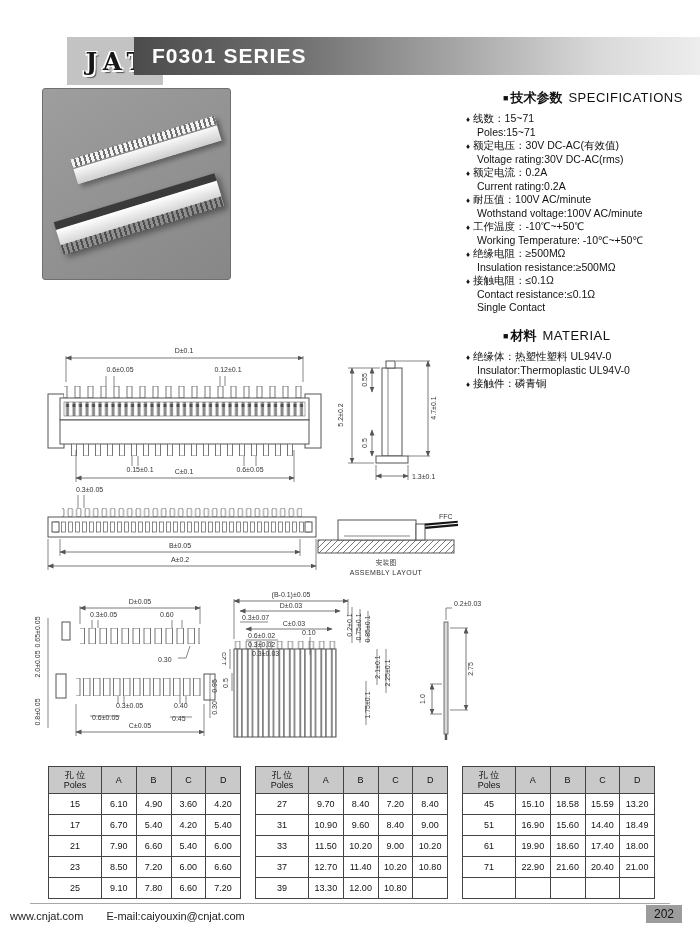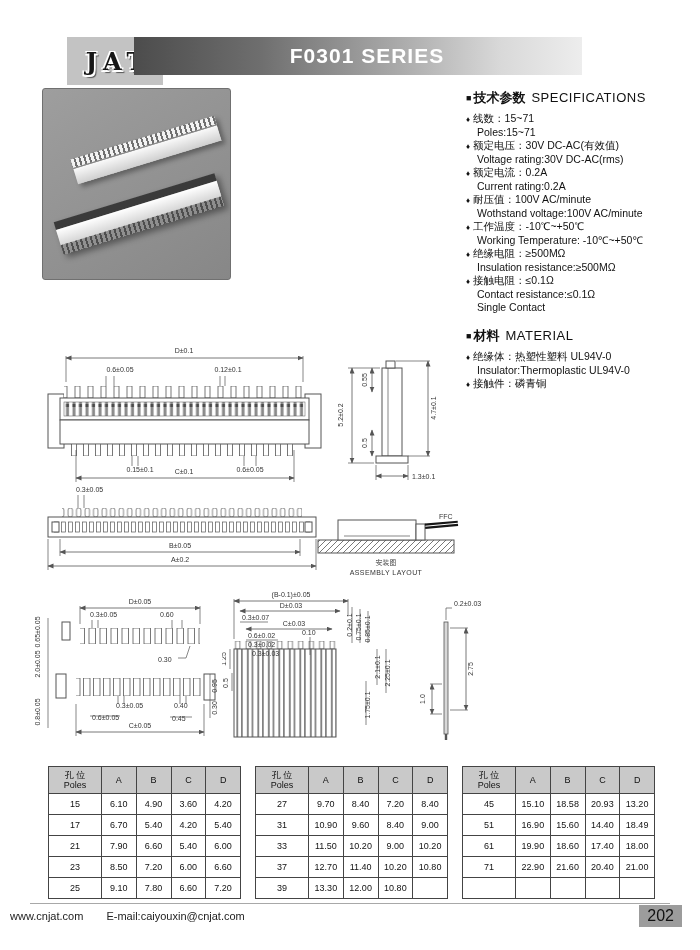--- a/index.html
+++ b/index.html
@@ -5,41 +5,41 @@
   html,body{margin:0;padding:0;background:#e8e8e8;}
   #page{position:relative;width:700px;height:950px;background:#fff;margin:0 auto;
         font-family:"Liberation Sans",sans-serif;overflow:hidden;color:#111;}
 
   
   .logo-box{position:absolute;left:35px;top:37px;width:96px;height:48px;background:#c3c3c3;
             display:flex;align-items:center;justify-content:center;margin-left:32px;}
   .logo-text{font-family:"DejaVu Serif",serif;font-weight:bold;font-size:24px;letter-spacing:6px;
              color:#161616;padding-left:6px;
              text-shadow:-1.5px -1.5px 0 #fff,1.5px -1.5px 0 #fff,-1.5px 1.5px 0 #fff,1.5px 1.5px 0 #fff,2.5px 2.5px 1px #555;}
-  .title-bar{position:absolute;left:134px;top:37px;width:448px;height:38px;
+  .title-bar{position:absolute;left:134px;top:37px;width:566px;height:38px;
              background:linear-gradient(90deg,#4c4c4c 0%,#6e6e6e 28%,#a8a8a8 58%,#d9d9d9 82%,#ededed 100%);
-             display:flex;align-items:center;justify-content:center;}
+             display:flex;align-items:center;}
   .series-title{color:#fff;font-size:21px;font-weight:bold;letter-spacing:1px;padding-left:18px;}
   .subtitle{position:absolute;right:10px;top:50%;transform:translateY(-50%);font-size:12.5px;color:#111;white-space:pre;}
 
   
   .photo{position:absolute;left:42px;top:88px;width:187px;height:190px;border:1px solid #707070;border-radius:3px;
          background:linear-gradient(145deg,#9e9e9e,#878787);overflow:hidden;}
   .conn{position:absolute;transform:rotate(-17deg);}
   .conn1{top:48px;left:28px;width:150px;box-shadow:3px 4px 5px rgba(0,0,0,.35);}
   .conn1 .teeth{height:9px;background:repeating-linear-gradient(90deg,#f2f2f2 0 3px,#6f6f6f 3px 5px);}
   .conn1 .body{height:16px;background:linear-gradient(#fafafa,#cfcfcf);border-top:1px solid #888;}
   .conn2{top:108px;left:12px;width:168px;box-shadow:3px 4px 6px rgba(0,0,0,.4);}
   .conn2 .dark{height:8px;background:#3a3a3a;}
   .conn2 .body{height:16px;background:linear-gradient(#ffffff,#d6d6d6);}
   .conn2 .teeth{height:10px;background:repeating-linear-gradient(90deg,#4e4e4e 0 2px,rgba(0,0,0,0) 2px 5px);}
 
   
   .spec-col{position:absolute;left:466px;top:90px;width:230px;font-size:10.5px;line-height:13px;color:#111;}
-  .sec-heading{font-size:13px;line-height:15px;margin-bottom:6px;}
+  .sec-heading{font-size:13px;line-height:15px;margin-bottom:6px;margin-left:37px;}
   .sec-heading .cnb{font-weight:bold;}
   .sec-heading .enb{margin-left:6px;letter-spacing:.5px;}
   .sq{font-size:9px;margin-right:2px;vertical-align:1px;}
   .spec-item .en{padding-left:11px;}
   .diamond{font-size:8px;margin-right:3px;}
   .mat-gap{margin-top:14px;}
 
   
   .drawing{position:absolute;}
   svg text{font-family:"Liberation Sans",sans-serif;font-size:7px;fill:#333;}
@@ -52,21 +52,21 @@
   table{position:absolute;border-collapse:collapse;width:193px;font-size:9px;color:#111;table-layout:fixed;}
   #t0{left:48px}#t1{left:255px}#t2{left:462px}
   th,td{border:1px solid #444;text-align:center;padding:0;height:20px;overflow:hidden;}
   thead th{background:#c9c9c9;height:26px;font-weight:normal;line-height:1.15;}
   thead th:first-child{width:52px;}
 
   
   .footer-line{position:absolute;left:30px;right:30px;top:903px;border-top:1px solid #a8a8a8;}
   .footer-text{position:absolute;left:0;width:100%;top:910px;font-size:11px;color:#222;}
   .footer-text span{margin:0 10px;}
-  .page-num{position:absolute;right:18px;top:905px;background:#9c9c9c;color:#111;font-size:16px;padding:2px 8px;}
+  .page-num{position:absolute;right:18px;top:905px;background:#9c9c9c;color:#111;font-size:12px;padding:2px 8px;}
 </style>
 </head>
 <body>
 
 <div id="page">
 
   <svg width="0" height="0" style="position:absolute" aria-hidden="true">
     <defs>
       <marker id="ar" markerWidth="7" markerHeight="6" refX="5.5" refY="2.5" orient="auto-start-reverse" markerUnits="userSpaceOnUse">
         <path d="M0,0 L6,2.5 L0,5 z" fill="#555"></path>
@@ -447,21 +447,21 @@
             <th>B</th>
             <th>C</th>
             <th>D</th>
           </tr>
         </thead>
         <tbody>
           <tr>
             <td>45</td>
             <td>15.10</td>
             <td>18.58</td>
-            <td>20.93</td>
+            <td>15.59</td>
             <td>13.20</td>
           </tr>
           <tr>
             <td>51</td>
             <td>16.90</td>
             <td>15.60</td>
             <td>14.40</td>
             <td>18.49</td>
           </tr>
           <tr>

